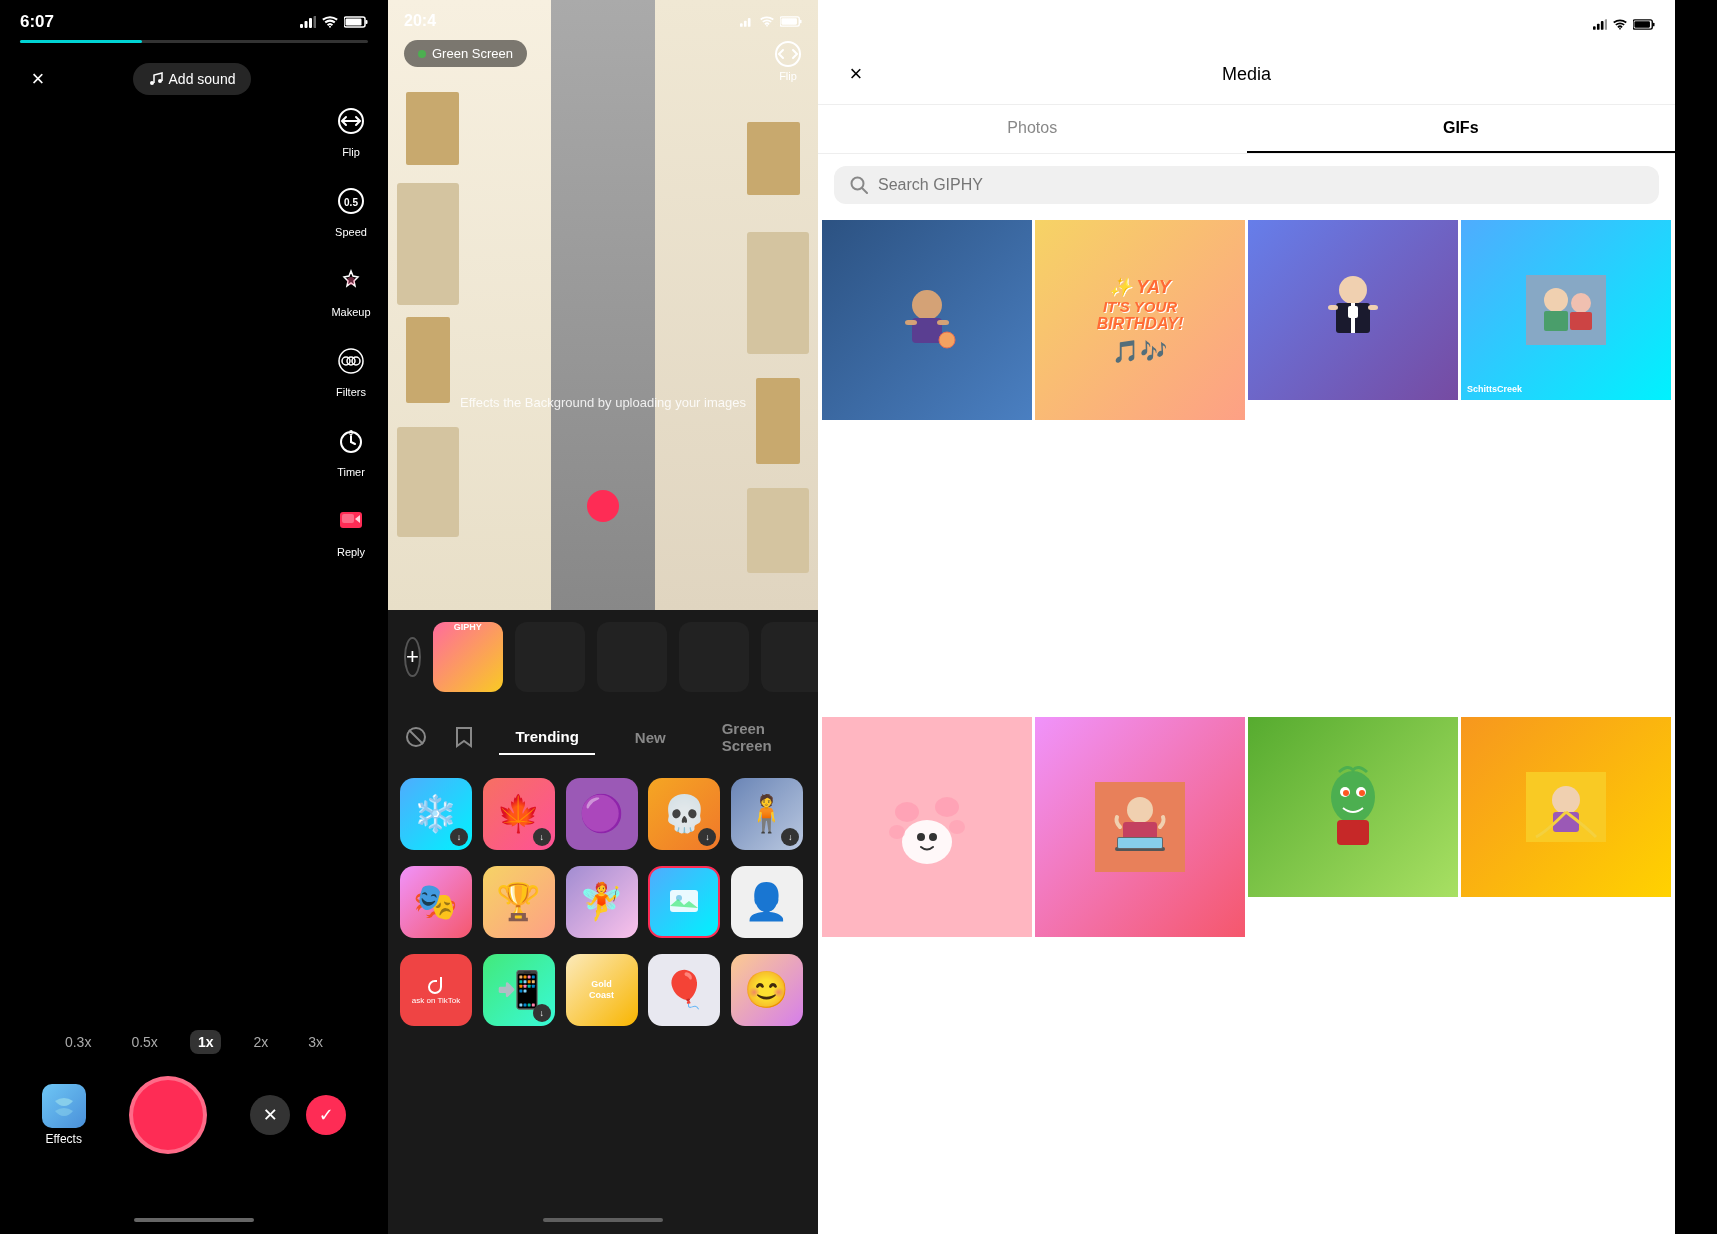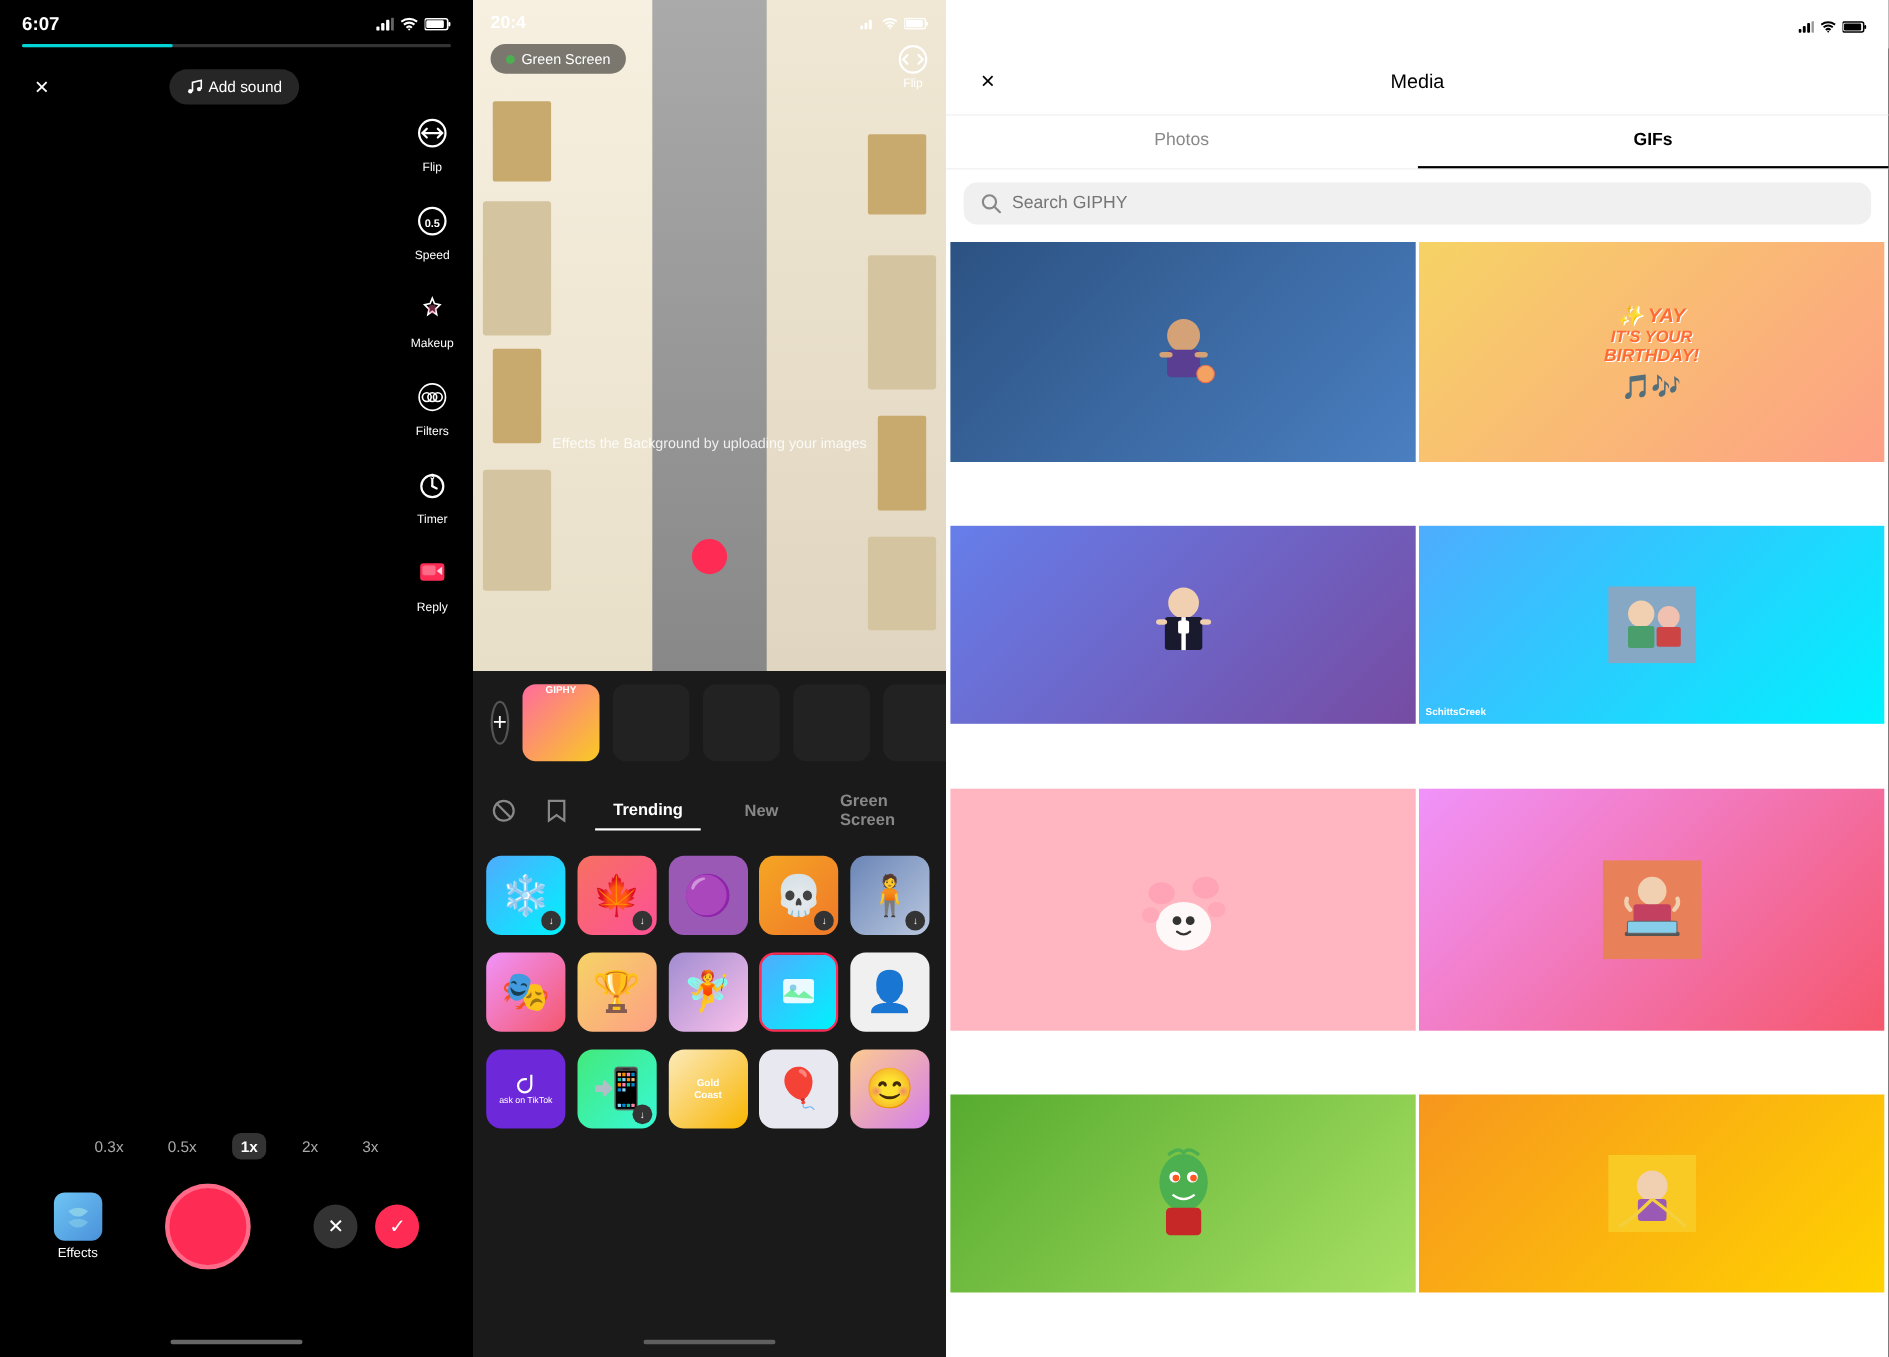--- a/index.html
+++ b/index.html
@@ -8,21 +8,21 @@
       height: 1234px;
       background: #000;
       display: flex;
       flex-direction: row;
       font-family: -apple-system, BlinkMacSystemFont, 'Helvetica Neue', sans-serif;
       overflow: hidden;
     }
 
     
     .panel-camera {
-      width: 430px;
+      width: 388px;
       height: 1234px;
       background: #000;
       position: relative;
       flex-shrink: 0;
     }
     .status-bar {
       display: flex;
       justify-content: space-between;
       align-items: center;
       padding: 12px 20px 0;
@@ -396,21 +396,21 @@
     .media-search input {
       border: none;
       background: transparent;
       font-size: 16px;
       color: #333;
       outline: none;
       flex: 1;
     }
     .gif-grid {
       display: grid;
-      grid-template-columns: 1fr 1fr;
+      grid-template-columns: 1fr 1fr 1fr 1fr;
       gap: 3px;
       padding: 4px;
       overflow-y: auto;
       flex: 1;
     }
     .gif-cell {
       background: #ddd;
       position: relative;
       overflow: hidden;
       cursor: pointer;
@@ -750,21 +750,21 @@
           <circle cx="13" cy="14" r="3" fill="#87CEEB"></circle>
           <path d="M4 22l8-7 6 6 5-4 9 7" fill="#43e97b" opacity="0.7"></path>
         </svg>
       </div>
       <div class="sticker-cell sc-white" style="background:#f0f0f0;">
         <span class="sticker-emoji">👤</span>
       </div>
     </div>
 
     <div class="sticker-grid">
-      <div class="sticker-cell" style="background:#6d28d9;flex-direction:column;gap:2px;">
+      <div class="sticker-cell" style="background:#ef4444;flex-direction:column;gap:2px;">
         <svg width="20" height="20" viewBox="0 0 20 20" fill="none">
           <path d="M14 2v10a5 5 0 1 1-5-5h2V5h-2a7 7 0 1 0 7 7V2h-2z" fill="white"></path>
         </svg>
         <span style="color:#fff;font-size:8px;text-align:center;line-height:1.1;">ask on TikTok</span>
       </div>
       <div class="sticker-cell sc-green">
         <span class="sticker-emoji">📲</span>
         <div class="download-badge">↓</div>
       </div>
       <div class="sticker-cell" style="background:linear-gradient(135deg,#fceabb,#f8b500);">

